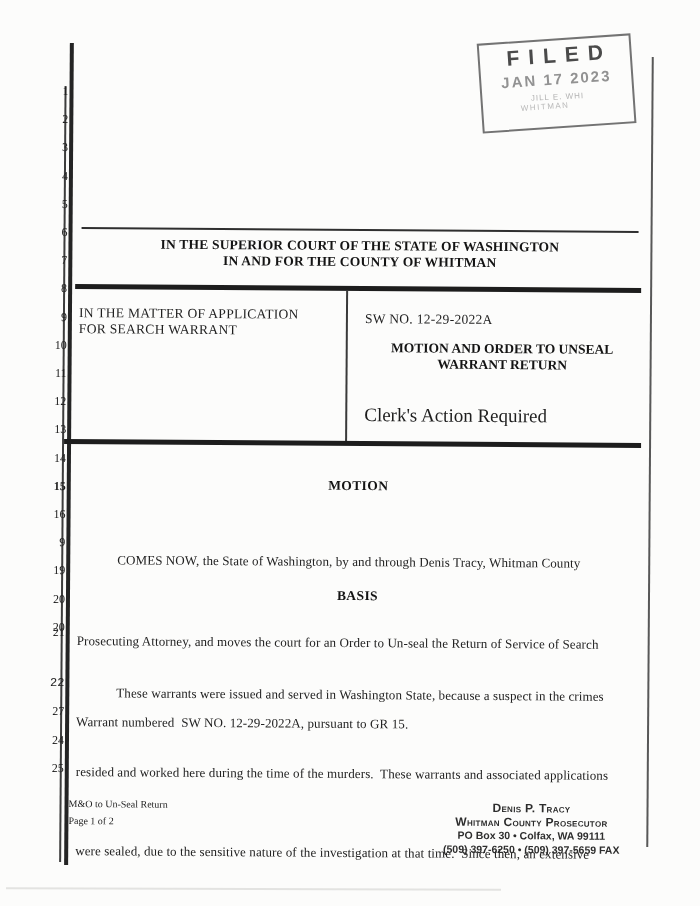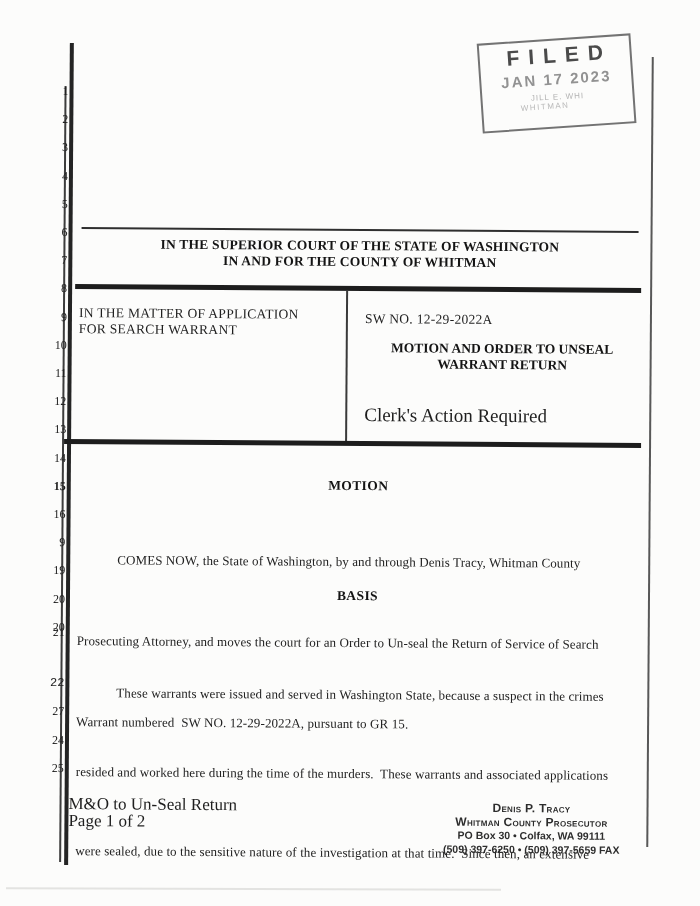--- a/index.html
+++ b/index.html
@@ -49,21 +49,21 @@
   
   .sec-heading { width:557px; left:80px; text-align:center; font-weight:bold; font-size:13.5px; color:#141414; letter-spacing:.4px; }
   .motion-heading { top:478px; }
   .basis-heading  { top:588px; }
   .para { left:78px; width:560px; font-size:13px; color:#222; white-space:pre; letter-spacing:.1px; }
   .para-motion { top:494px; line-height:27px; }
   .para-basis  { top:629px; line-height:26.4px; }
   .indent { padding-left:40px; }
 
   
-  .footer-left { left:71px; top:797px; font-size:17px; line-height:17px; }
+  .footer-left { left:71px; top:797px; font-size:10px; line-height:17px; }
   .prosecutor { left:420px; top:800px; width:228px; text-align:center;
                 font-family:"Liberation Sans","DejaVu Sans",sans-serif; font-weight:bold; color:#2d2d2d; }
   .pros-name  { font-size:12px; font-variant:small-caps; line-height:14px; letter-spacing:.3px; }
   .pros-title { font-size:12px; font-variant:small-caps; line-height:14px; letter-spacing:.3px; }
   .pros-addr  { font-size:10.5px; line-height:13.5px; }
   .pros-phone { font-size:10.5px; line-height:13.5px; }
 </style>
 </head>
 <body>
 

